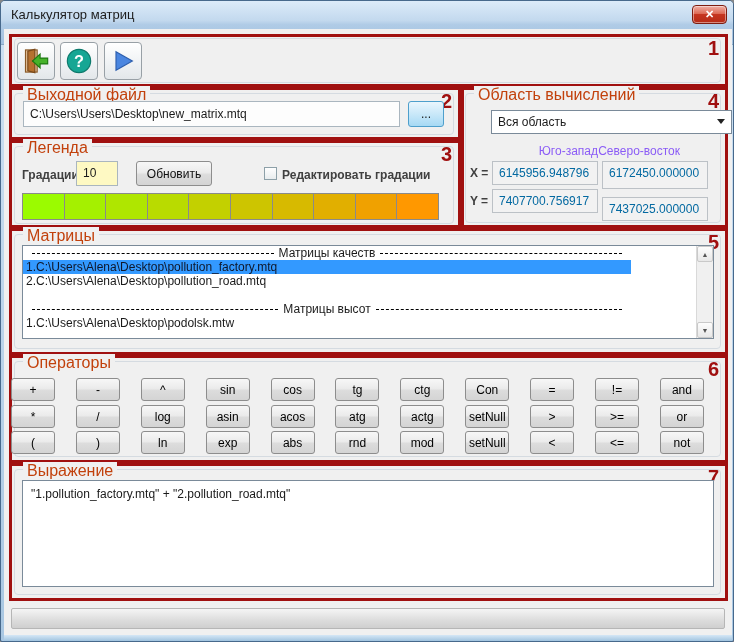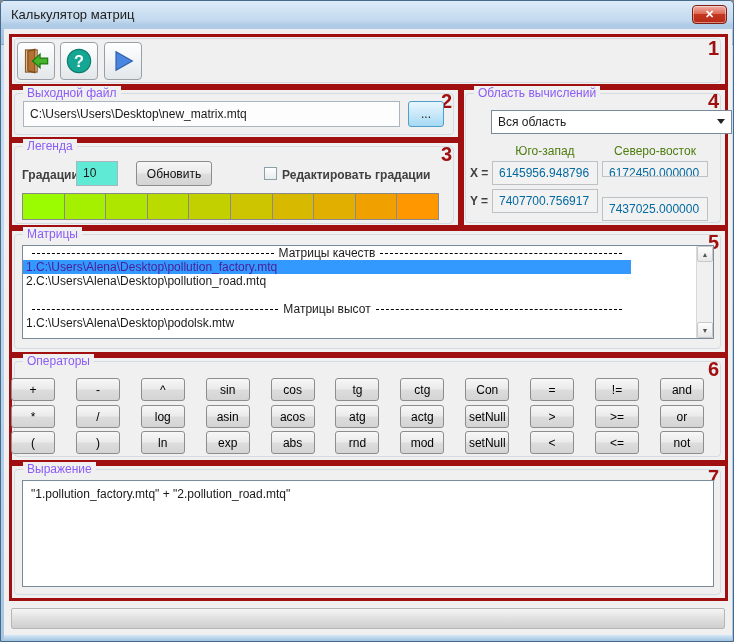--- a/index.html
+++ b/index.html
@@ -24,21 +24,21 @@
     box-shadow:inset 0 0 0 1px rgba(255,255,255,.45);
   }
   .content{
     position:absolute;left:3px;top:28px;width:728px;height:606px;
     background:#f0f0f0;
   }
   
   .red-box{position:absolute;border:3px solid #a01010;}
   .red-num{position:absolute;top:0px;right:6px;color:#a01010;font-weight:bold;font-size:20px;line-height:22px;}
   .groupbox{position:absolute;border:1px solid #d5dbe1;border-radius:4px;}
-  .gb-label{position:absolute;top:-8px;left:8px;background:#f0f0f0;padding:0 4px;font-size:12px;color:#8b5cf6;white-space:nowrap;}
+  .gb-label{position:absolute;top:-8px;left:8px;background:#f0f0f0;padding:0 4px;font-size:16px;color:#c2410c;white-space:nowrap;}
   .field{
     position:absolute;background:#fdfdfd;border:1px solid #aab6bf;
     font-size:12px;line-height:22px;padding:0 6px;white-space:nowrap;overflow:hidden;
   }
   .field.disabled{background:#f2f2f2;color:#0369a1;border-color:#bcc1c6;text-align:left;}
   .btn{
     position:absolute;display:flex;align-items:center;justify-content:center;
     background:linear-gradient(to bottom,#f7f7f7 0%,#ebebeb 45%,#dcdcdc 55%,#d4d4d4 100%);
     border:1px solid #8d8d8d;border-radius:3px;font-size:12px;color:#111;cursor:pointer;
   }
@@ -58,21 +58,21 @@
   }
   .combo .arrow{position:absolute;right:6px;top:8px;width:0;height:0;border-left:4px solid transparent;border-right:4px solid transparent;border-top:5px solid #222;}
   .checkbox{
     position:absolute;width:13px;height:13px;background:linear-gradient(to bottom,#fefefe,#e8ecee);
     border:1px solid #8da0a8;cursor:pointer;
   }
   .legend-bar{position:absolute;display:flex;}
   .legend-cell{flex:1;height:100%;border:1px solid #8a8a8a;margin-left:-1px;}
   .listbox{position:absolute;background:#fff;border:1px solid #7a8a99;overflow:hidden;}
   .list-row{height:14px;line-height:14px;font-size:12px;padding-left:3px;white-space:nowrap;}
-  .list-row.selected{background:#3399ff;color:#4c1d95;}
+  .list-row.selected{background:#3399ff;color:#0f172a;}
   .sep-row{display:flex;align-items:center;height:14px;padding:0 4px;}
   .sep-row .dash{flex:1;height:0;border-top:1px dashed #000;margin:0 5px;}
   .sep-row .sep-label{font-size:12px;white-space:nowrap;}
   .scrollbar{
     position:absolute;top:0;right:0;width:17px;height:100%;
     background:#f0f0f0;border-left:1px solid #d9d9d9;
   }
   .sb-btn{position:absolute;left:0;width:16px;height:16px;display:flex;align-items:center;justify-content:center;
     background:linear-gradient(to bottom,#fdfdfd,#e8e8e8);border:1px solid #c9c9c9;border-radius:2px;font-size:7px;color:#555;cursor:pointer;}
   .op{
@@ -87,21 +87,21 @@
   }
   .progress{
     position:absolute;left:7px;top:579px;width:714px;height:21px;
     background:linear-gradient(to bottom,#f5f5f5,#dcdcdc 60%,#cfcfcf);
     border:1px solid #b6b6b6;border-radius:2px;
   }
   .bottom-frame{
     position:absolute;left:0;top:606px;width:728px;height:8px;
     background:linear-gradient(to bottom,#d5e7f6,#8fb8d8);
   }
-  .hdr{position:absolute;font-size:12px;text-align:center;color:#4d7c0f;}
+  .hdr{position:absolute;font-size:12px;text-align:right;color:#8b5cf6;}
   .lbl{position:absolute;font-size:12px;color:#404040;white-space:nowrap;font-weight:bold;}
 </style>
 </head>
 <body>
 
 <div class="window">
   <div class="titlebar">
     <span class="title-text">Калькулятор матриц</span>
     <div class="close-btn">
       <span>✕</span>
@@ -144,21 +144,21 @@
     <div class="field" style="left:19px;top:72px;width:377px;height:26px;line-height:24px;">C:\Users\Users\Desktop\new_matrix.mtq</div>
     <div class="browse-btn" style="left:404px;top:72px;width:36px;height:26px;">...</div>
 
     <div class="red-box" style="left:5px;top:111px;width:452px;height:88px;">
       <span class="red-num">3</span>
     </div>
     <div class="groupbox" style="left:10px;top:117px;width:440px;height:78px;">
       <span class="gb-label">Легенда</span>
     </div>
     <span class="lbl" style="left:18px;top:139px;">Градации</span>
-    <div class="field" style="left:72px;top:132px;width:42px;height:25px;background:#5eead4;line-height:23px;">10</div>
+    <div class="field" style="left:72px;top:132px;width:42px;height:25px;background:#fef9c3;line-height:23px;">10</div>
     <div class="btn" style="left:132px;top:132px;width:76px;height:25px;">Обновить</div>
     <div class="checkbox" style="left:260px;top:138px;"></div>
     <span class="lbl" style="left:278px;top:139px;">Редактировать градации</span>
     <div class="legend-bar" style="left:19px;top:164px;width:416px;height:27px;">
         <div class="legend-cell" style="background: rgb(155, 251, 0);"></div>
         <div class="legend-cell" style="background: rgb(165, 240, 0);"></div>
         <div class="legend-cell" style="background: rgb(175, 230, 0);"></div>
         <div class="legend-cell" style="background: rgb(185, 219, 0);"></div>
         <div class="legend-cell" style="background: rgb(195, 208, 0);"></div>
         <div class="legend-cell" style="background: rgb(205, 197, 0);"></div>
@@ -172,24 +172,24 @@
       <span class="red-num">4</span>
     </div>
     <div class="groupbox" style="left:461px;top:64px;width:256px;height:130px;">
       <span class="gb-label">Область вычислений</span>
     </div>
     <div class="combo" style="left:469px;top:81px;width:241px;height:24px;margin-left:18px;">
       <span>Вся область</span>
       <span class="arrow"></span>
     </div>
     <div class="hdr" style="left:488px;top:115px;width:106px;">Юго-запад</div>
-    <div class="hdr" style="left:598px;top:115px;width:106px;">Северо-восток</div>
+    <div class="hdr" style="left:570px;top:115px;width:106px;">Северо-восток</div>
     <span class="lbl" style="left:466px;top:137px;">X =</span>
     <div class="field disabled" style="left:488px;top:132px;width:106px;height:24px;">6145956.948796</div>
-    <div class="field disabled" style="left:598px;top:132px;width:106px;height:16px;">6172450.000000</div>
+    <div class="field disabled" style="left:598px;top:132px;width:106px;height:28px;">6172450.000000</div>
     <span class="lbl" style="left:466px;top:165px;">Y =</span>
     <div class="field disabled" style="left:488px;top:160px;width:106px;height:24px;">7407700.756917</div>
     <div class="field disabled" style="left:598px;top:160px;width:106px;height:24px;margin-top:8px;">7437025.000000</div>
 
     <div class="red-box" style="left:5px;top:199px;width:719px;height:127px;">
       <span class="red-num">5</span>
     </div>
     <div class="groupbox" style="left:10px;top:205px;width:707px;height:115px;">
       <span class="gb-label">Матрицы</span>
     </div>

